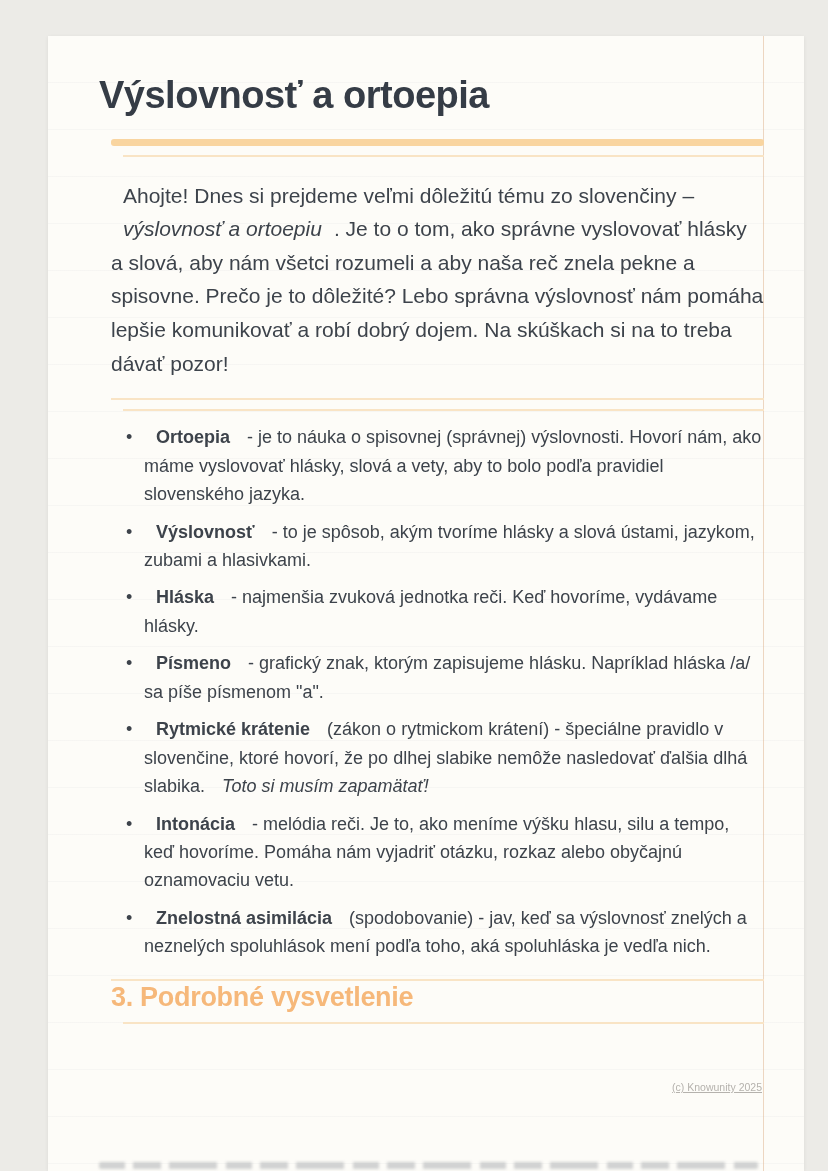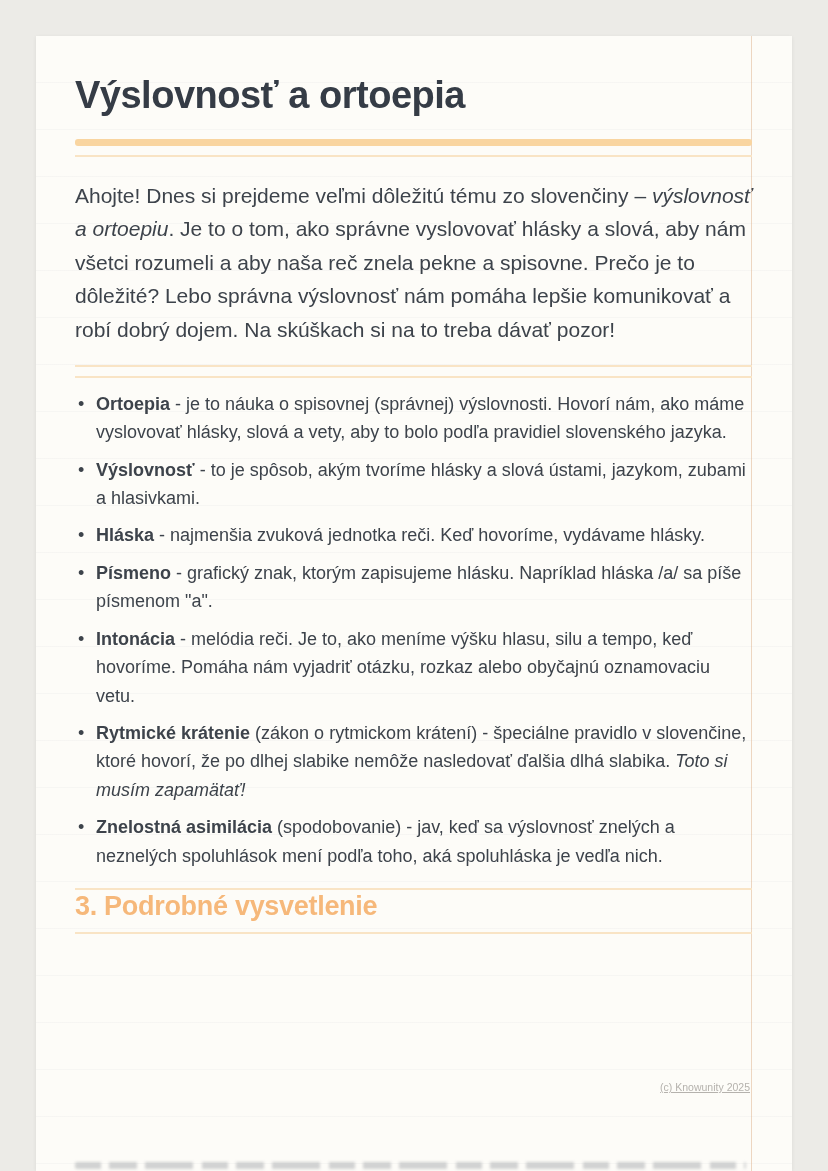--- a/index.html
+++ b/index.html
@@ -1,15 +1,15 @@
 <!DOCTYPE html>
 <html><head>
 <meta charset="utf-8">
 <style>
-  * { box-sizing: border-box; }
+  * { box-sizing: border-box; margin-left: 12px; }
   html, body {
     margin: 0;
     padding: 0;
   }
   body {
     width: 828px;
     height: 1171px;
     position: relative;
     overflow: hidden;
     background: #ecebe7;
@@ -146,22 +146,22 @@
     <div class="divider"></div>
 
     <section>
       <div class="h-rule"></div>
 
       <ul class="bullets">
         <li><strong>Ortoepia</strong><span> - je to náuka o spisovnej (správnej) výslovnosti. Hovorí nám, ako máme vyslovovať hlásky, slová a vety, aby to bolo podľa pravidiel slovenského jazyka.</span><em></em></li>
         <li><strong>Výslovnosť</strong><span> - to je spôsob, akým tvoríme hlásky a slová ústami, jazykom, zubami a hlasivkami.</span><em></em></li>
         <li><strong>Hláska</strong><span> - najmenšia zvuková jednotka reči. Keď hovoríme, vydávame hlásky.</span><em></em></li>
         <li><strong>Písmeno</strong><span> - grafický znak, ktorým zapisujeme hlásku. Napríklad hláska /a/ sa píše písmenom "a".</span><em></em></li>
+        <li><strong>Rytmické krátenie</strong><span> (zákon o rytmickom krátení) - špeciálne pravidlo v slovenčine, ktoré hovorí, že po dlhej slabike nemôže nasledovať ďalšia dlhá slabika. </span><em>Toto si musím zapamätať!</em></li>
         <li><strong>Intonácia</strong><span> - melódia reči. Je to, ako meníme výšku hlasu, silu a tempo, keď hovoríme. Pomáha nám vyjadriť otázku, rozkaz alebo obyčajnú oznamovaciu vetu.</span><em></em></li>
-        <li><strong>Rytmické krátenie</strong><span> (zákon o rytmickom krátení) - špeciálne pravidlo v slovenčine, ktoré hovorí, že po dlhej slabike nemôže nasledovať ďalšia dlhá slabika. </span><em>Toto si musím zapamätať!</em></li>
         <li><strong>Znelostná asimilácia</strong><span> (spodobovanie) - jav, keď sa výslovnosť znelých a neznelých spoluhlások mení podľa toho, aká spoluhláska je vedľa nich.</span><em></em></li>
       </ul>
     </section>
 
     <div class="divider"></div>
 
     <section>
       <h2 class="sec-heading mt-after-divider">3. Podrobné vysvetlenie</h2>
       <div class="h-rule"></div>
     </section>

